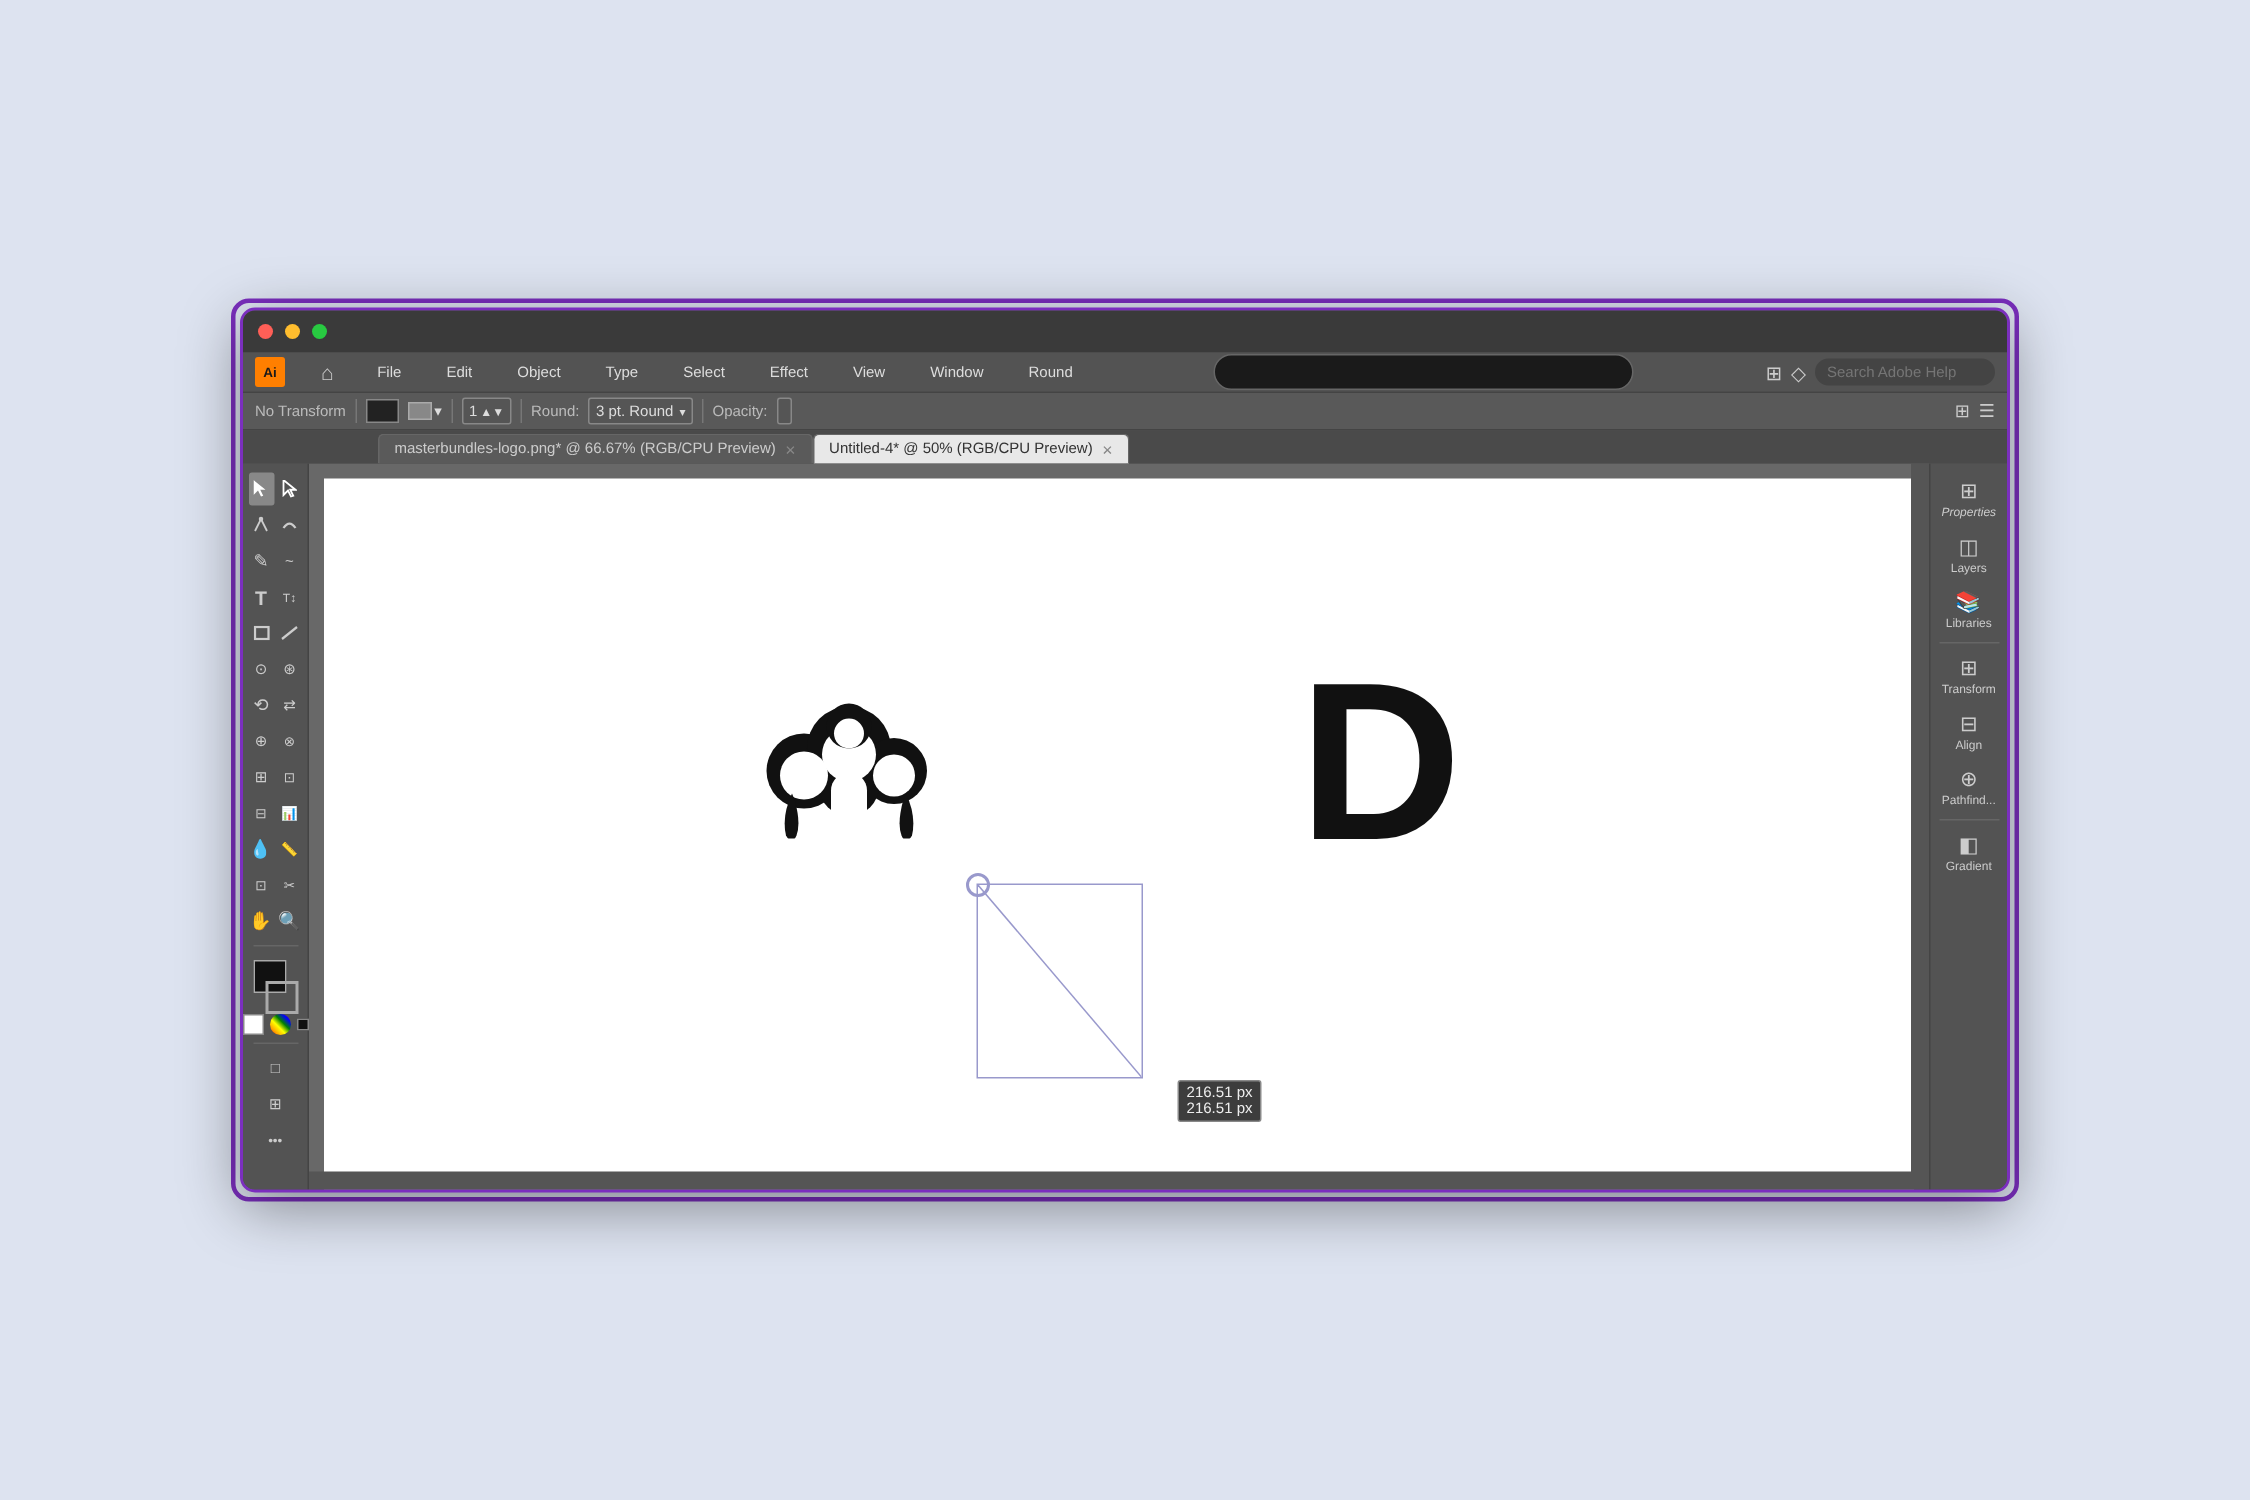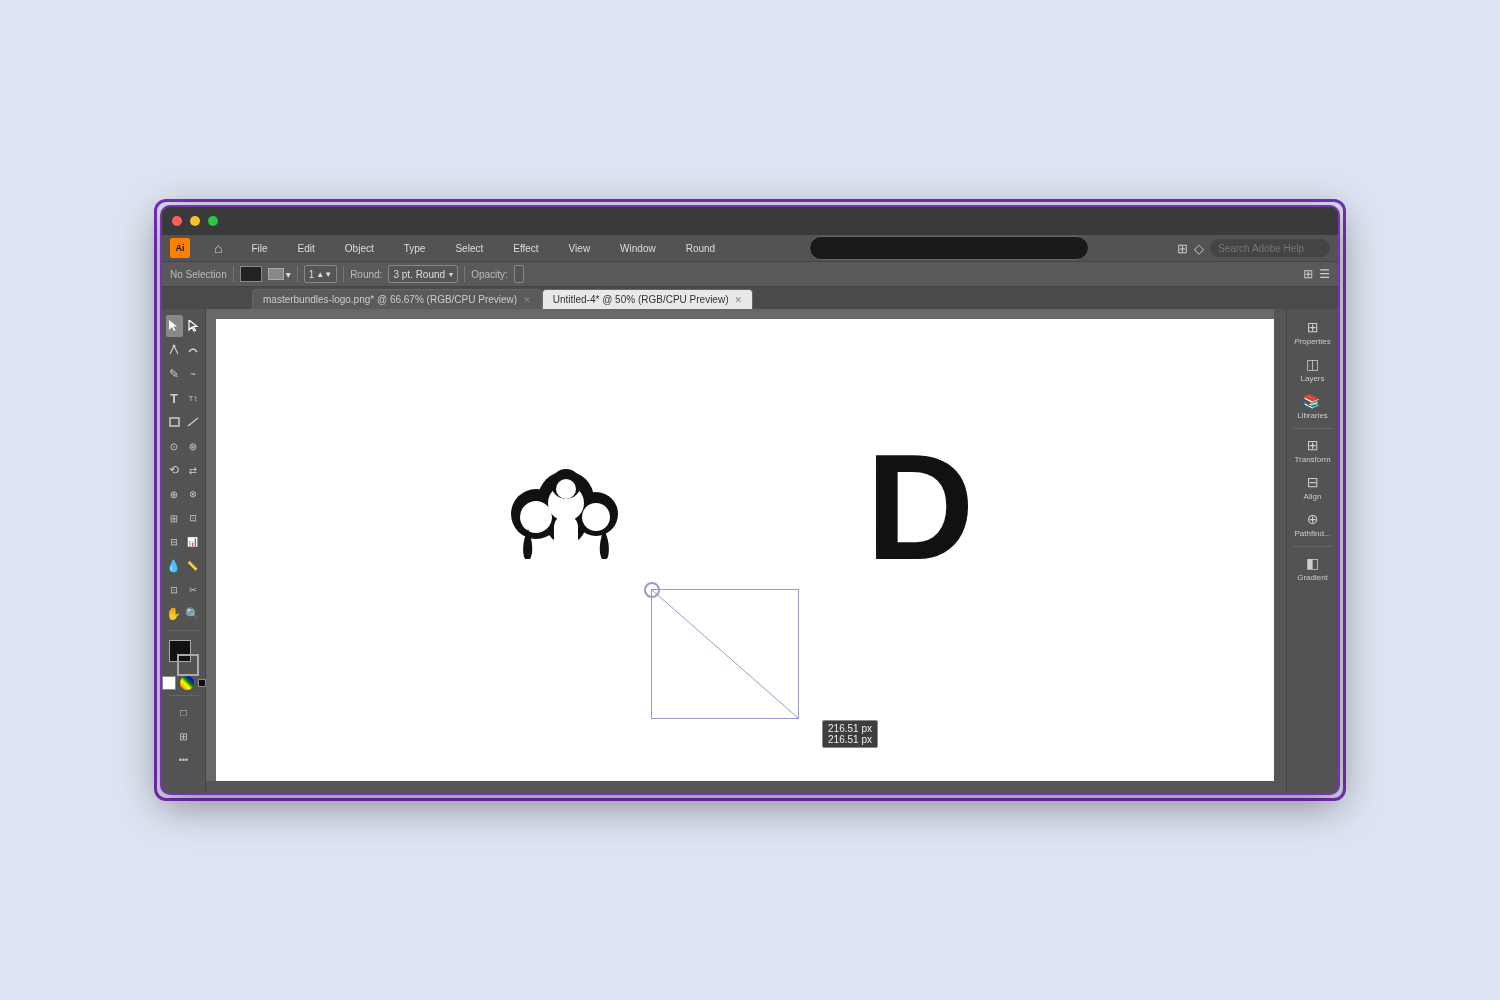--- a/index.html
+++ b/index.html
@@ -311,21 +311,21 @@
       font-weight: 900;
       color: #111;
       user-select: none;
       font-family: 'Georgia', serif;
     }
     
     .rect-drawing {
       position: absolute;
       top: 270px;
       left: 435px;
-      width: 148px;
+      width: 111px;
       height: 130px;
       border: 1px solid #9999cc;
       background: transparent;
     }
     .rect-origin-circle {
       position: absolute;
       top: -8px;
       left: -8px;
       width: 16px;
       height: 16px;
@@ -435,21 +435,21 @@
         <div style="width:280px; height:24px; background:#1a1a1a; border-radius:12px; border:1px solid #666;"></div>
       </div>
       <div class="menu-icons-right">
         <span class="menu-icon-btn">⊞</span>
         <span class="menu-icon-btn">◇</span>
         <input class="search-box" style="width: 120px;" placeholder="Search Adobe Help">
       </div>
     </div>
 
     <div class="toolbar">
-      <span class="toolbar-label">No Selection</span>
+      <span class="toolbar-label">No Transform</span>
       <div class="toolbar-sep"></div>
       <div class="toolbar-color-fill"></div>
       <div style="position:relative; display:flex; align-items:center; gap:2px;">
         <div style="width:16px;height:12px;background:#888;border:1px solid #aaa;"></div>
         <span style="font-size:10px;color:#ddd;cursor:pointer;">▾</span>
       </div>
       <div class="toolbar-sep"></div>
       <div class="toolbar-dropdown">
         <span>1</span>
         <span style="font-size:8px;">▲▼</span>

